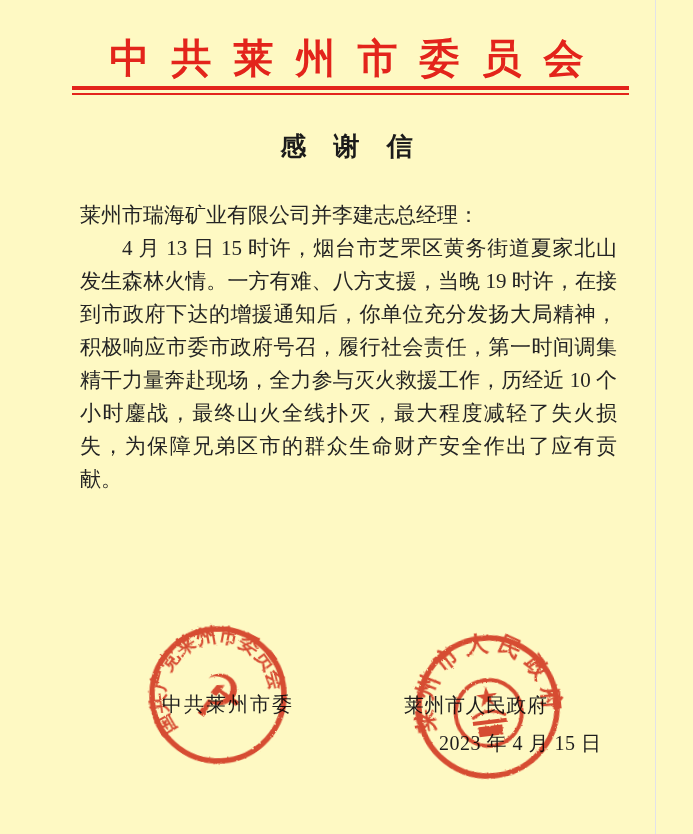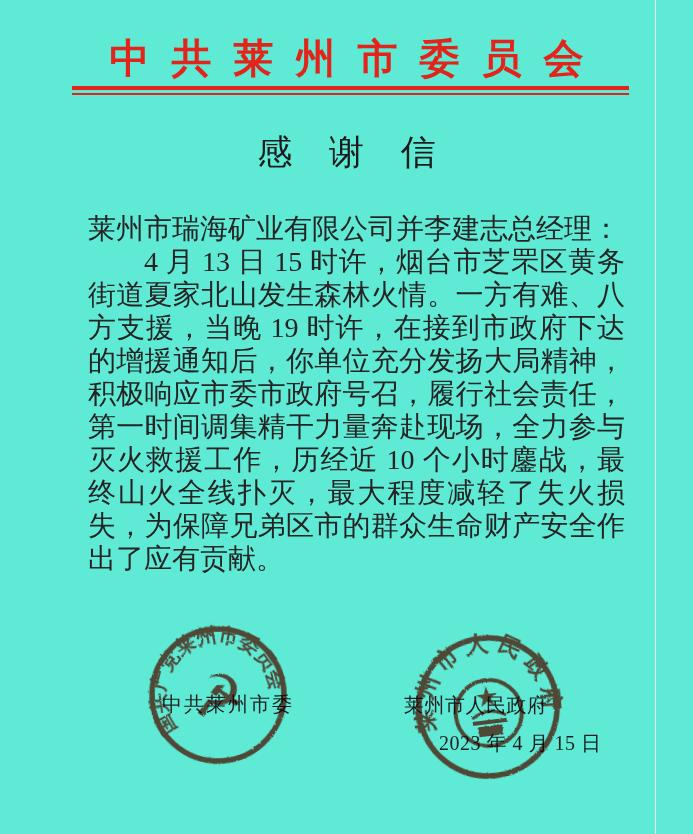--- a/index.html
+++ b/index.html
@@ -1,43 +1,42 @@
 <!DOCTYPE html>
 <html><head>
 <meta charset="utf-8">
 <style>
   html,body{margin:0;padding:0;background:#f4f4f4;}
   .page{
-    position:relative;width:693px;height:834px;background:#5eead4;
+    position:relative;width:693px;height:834px;background:#fef9c3;
     font-family:"Liberation Serif","DejaVu Serif",serif;overflow:hidden;
     margin:0 auto;
   }
   
   .scan-edge{position:absolute;left:655px;top:0;width:1px;height:834px;background:#e2e2e8;}
 
   .letterhead{
     position:absolute;top:31px;left:0;right:0;text-align:center;
     font-size:40px;font-weight:bold;color:#e3241b;
     letter-spacing:0.55em;padding-left:0.55em;white-space:nowrap;
   }
   .rule{position:absolute;left:72px;width:557px;background:#e3241b;}
   .rule-thick{top:86px;height:4px;}
   .rule-thin{top:93px;height:2px;}
 
   .letter-title{
     position:absolute;top:129px;left:0;right:0;text-align:center;
-    font-size:35px;font-weight:normal;color:#1b1b1b;
+    font-size:26px;font-weight:bold;color:#1b1b1b;
     letter-spacing:1.05em;padding-left:1.05em;white-space:nowrap;
   }
 
   .letter-body{
-    position:absolute;left:88px;top:199px;width:537px;
-    font-size:28px;line-height:33px;color:#242424;
+    position:absolute;left:80px;top:199px;width:537px;
+    font-size:21px;line-height:33px;color:#242424;
     text-align:justify;
-    margin-top:13px;
   }
   .letter-body p{margin:0;}
   .letter-body p.indent{text-indent:2em;}
 
   .sig{position:absolute;color:#1d1d1d;white-space:nowrap;z-index:1;}
   .sig-left-name{left:162px;top:691px;font-size:20px;letter-spacing:2px;}
   .sig-right-name{left:404px;top:692px;font-size:20px;letter-spacing:0.5px;}
   .sig-date{left:396px;top:730px;font-size:20px;letter-spacing:0.5px;margin-left:43px;}
 
   .seal{position:absolute;mix-blend-mode:multiply;opacity:0.88;z-index:2;}

